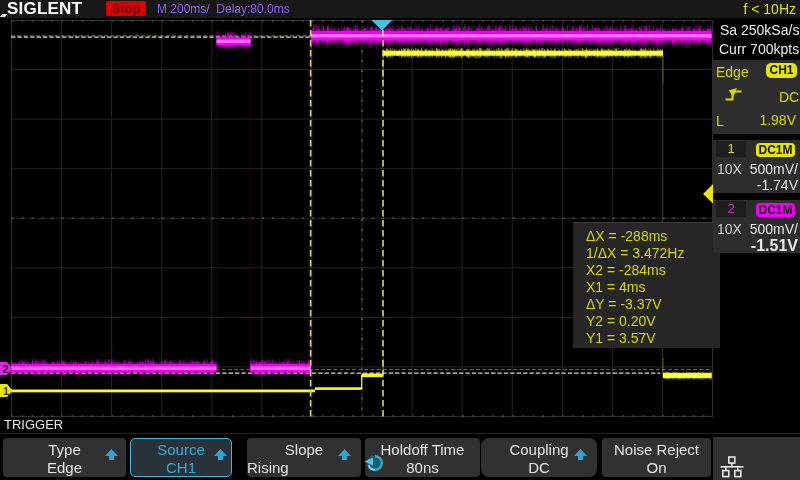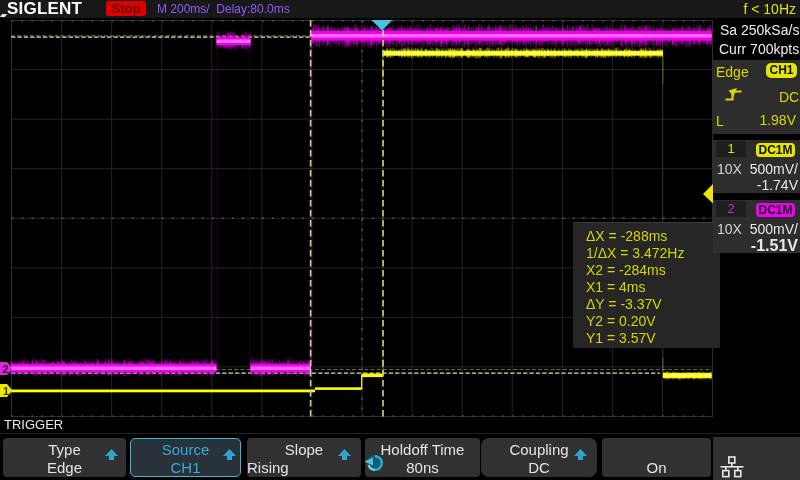--- a/index.html
+++ b/index.html
@@ -182,21 +182,21 @@
 <div class="abs" style="left:4px;top:417px;color:#e8e8e8;font-size:13px;">TRIGGER</div>
 <div class="abs" style="left:0;top:433px;width:800px;height:1px;background:#232323;"></div>
 
 <div class="abs btn" style="left:3px;top:438px;width:123px;height:39px;background:#313131;border-radius:4px;color:#e4e4e4;font-size:15px;">
   <div style="position:absolute;left:0;top:3px;width:100%;text-align:center;">Type</div>
   <div style="position:absolute;left:0;top:21px;width:100%;text-align:center;">Edge</div>
   <svg style="position:absolute;right:8px;top:11px;" width="13" height="11" viewBox="0 0 13 11">
       <path d="M6.5 0 L13 7 H9 V11 H4 V7 H0 Z" fill="#2da5cf"></path>
     </svg>
 </div>
-<div class="abs btn" style="left:130px;top:438px;width:111px;height:39px;background:#29313a;border:1px solid #3fb7d7;border-radius:5px;color:#35aed2;font-size:15px;box-sizing:border-box;">
+<div class="abs btn" style="left:130px;top:438px;width:102px;height:39px;background:#29313a;border:1px solid #3fb7d7;border-radius:5px;color:#35aed2;font-size:15px;box-sizing:border-box;">
   <div style="position:absolute;left:0;top:2px;width:100%;text-align:center;">Source</div>
   <div style="position:absolute;left:0;top:20px;width:100%;text-align:center;">CH1</div>
   <svg style="position:absolute;right:4px;top:10px;" width="13" height="11" viewBox="0 0 13 11">
       <path d="M6.5 0 L13 7 H9 V11 H4 V7 H0 Z" fill="#2da5cf"></path>
     </svg>
 </div>
 <div class="abs btn" style="left:247px;top:438px;width:114px;height:39px;background:#313131;border-radius:4px;color:#e4e4e4;font-size:15px;">
   <div style="position:absolute;left:0;top:3px;width:100%;text-align:center;">Slope</div>
   <div style="position:absolute;left:0;top:21px;width:100%;text-align:left;">Rising</div>
   <svg style="position:absolute;right:10px;top:11px;" width="13" height="11" viewBox="0 0 13 11">
@@ -214,20 +214,21 @@
   </svg>
 </div>
 <div class="abs btn" style="left:481px;top:438px;width:116px;height:39px;background:#313131;border-radius:8px;color:#e4e4e4;font-size:15px;">
   <div style="position:absolute;left:0;top:3px;width:100%;text-align:center;">Coupling</div>
   <div style="position:absolute;left:0;top:21px;width:100%;text-align:center;">DC</div>
   <svg style="position:absolute;right:10px;top:11px;" width="13" height="11" viewBox="0 0 13 11">
       <path d="M6.5 0 L13 7 H9 V11 H4 V7 H0 Z" fill="#2da5cf"></path>
     </svg>
 </div>
 <div class="abs btn" style="left:602px;top:438px;width:109px;height:39px;background:#313131;border-radius:4px;color:#e4e4e4;font-size:15px;">
+  <div style="position:absolute;left:0;top:3px;width:100%;text-align:center;">Noise Reject</div>
   <div style="position:absolute;left:0;top:21px;width:100%;text-align:center;">On</div>
 </div>
 
 <div class="abs" style="left:713px;top:437px;width:87px;height:43px;background:#313131;"></div>
 <svg class="abs" style="left:720px;top:456px;" width="24" height="23" viewBox="0 0 24 23">
   <g stroke="#e8e8e8" stroke-width="1.6" fill="none">
     <rect x="8.8" y="1" width="6" height="6"></rect>
     <line x1="11.8" y1="7" x2="11.8" y2="10.8"></line>
     <line x1="0.5" y1="10.8" x2="23.5" y2="10.8"></line>
     <line x1="5.8" y1="10.8" x2="5.8" y2="14.6"></line>

